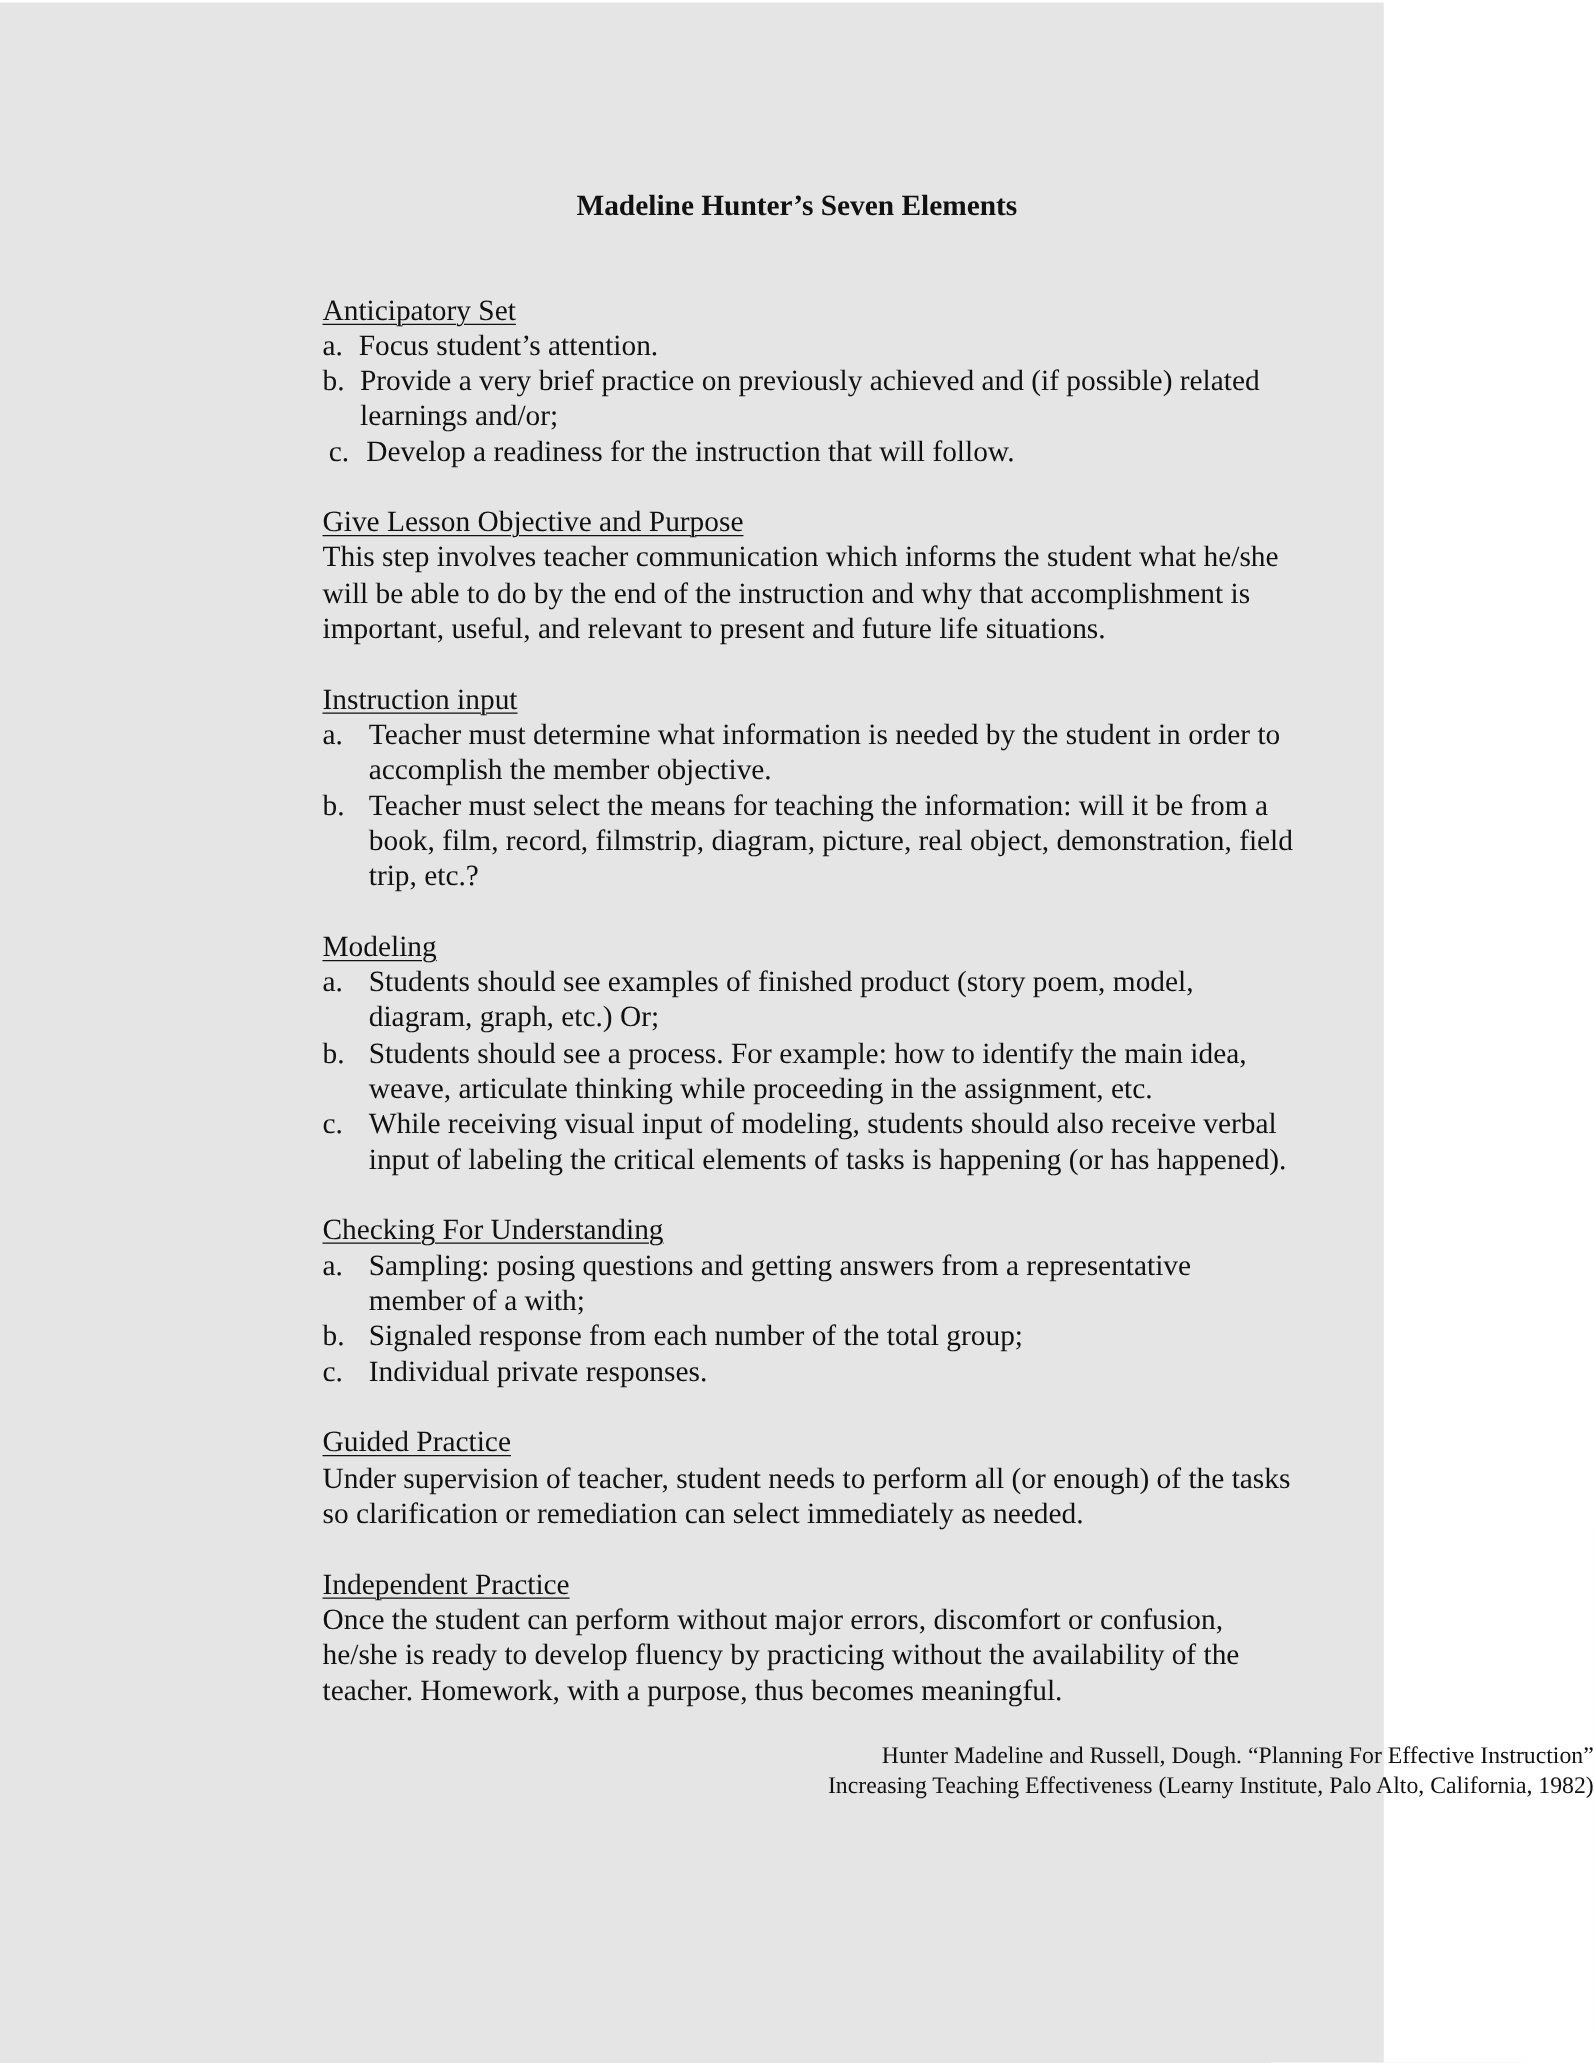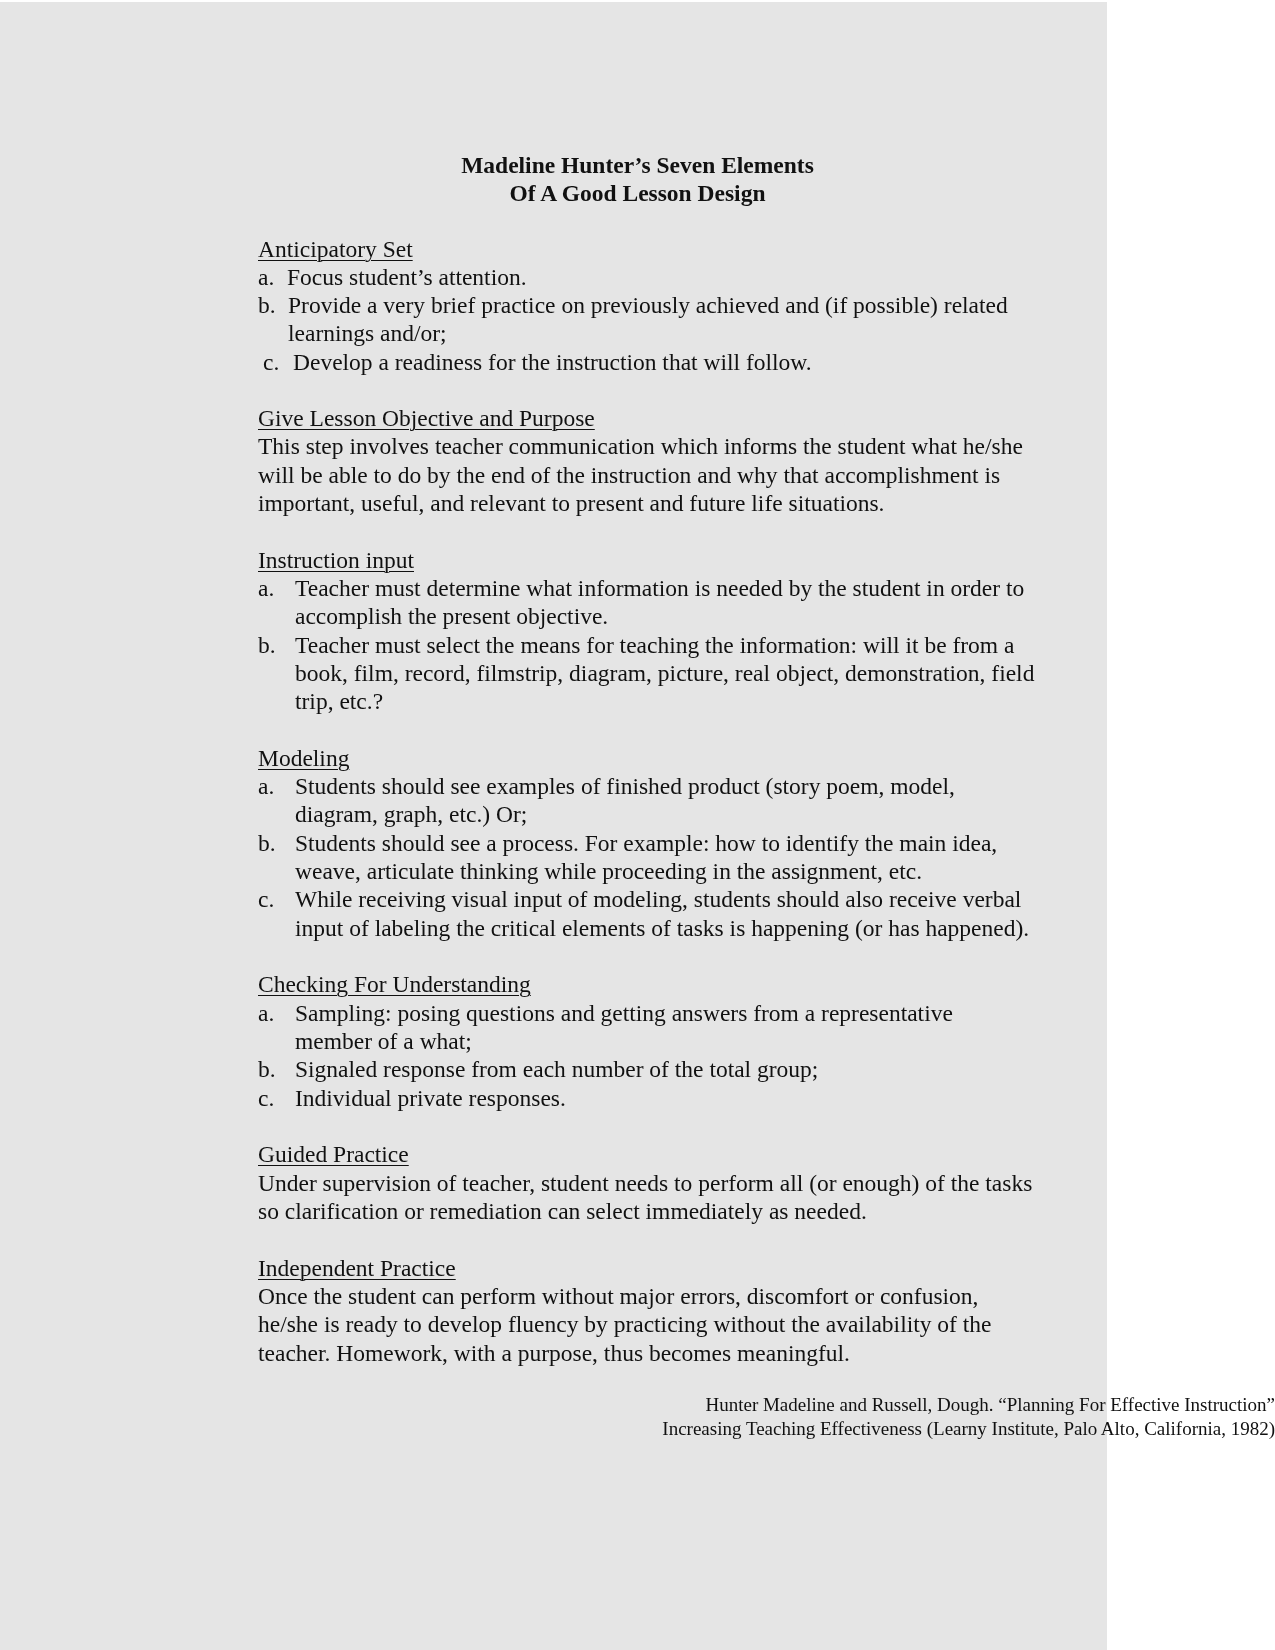--- a/index.html
+++ b/index.html
@@ -10,21 +10,20 @@
   .title { position: absolute; left: 0; width: 1275px; text-align: center; font-weight: bold; font-size: 23.5px; line-height: 28px; white-space: nowrap; }
   .heading { text-decoration: underline; text-underline-offset: 3px; text-decoration-thickness: 1px; text-align: center; }
   .cite { position: absolute; left: 0; width: 1275px; text-align: right; font-size: 19px; line-height: 24px; white-space: nowrap; }
 </style>
 </head>
 <body>
 
 <div class="page">
 
   <div class="title" style="top:149px">Madeline Hunter’s Seven Elements</div>
-  <div class="title" style="top:177px">Of A Good Lesson Design</div>
 
   <div>
     <div class="ln heading" style="left:258px;top:233px">Anticipatory Set</div>
     <div class="ln" style="left:258px;top:261px">a.</div>
     <div class="ln" style="left:287px;top:261px">Focus student’s attention.</div>
     <div class="ln" style="left:258px;top:289px">b.</div>
     <div class="ln" style="left:288px;top:289px">Provide a very brief practice on previously achieved and (if possible) related</div>
     <div class="ln" style="left:288px;top:317px">learnings and/or;</div>
     <div class="ln" style="left:263px;top:346px">c.</div>
     <div class="ln" style="left:293px;top:346px">Develop a readiness for the instruction that will follow.</div>
@@ -34,21 +33,21 @@
     <div class="ln heading" style="left:258px;top:402px">Give Lesson Objective and Purpose</div>
     <div class="ln" style="left:258px;top:430px">This step involves teacher communication which informs the student what he/she</div>
     <div class="ln" style="left:258px;top:459px">will be able to do by the end of the instruction and why that accomplishment is</div>
     <div class="ln" style="left:258px;top:487px">important, useful, and relevant to present and future life situations.</div>
   </div>
 
   <div>
     <div class="ln heading" style="left:258px;top:544px">Instruction input</div>
     <div class="ln" style="left:258px;top:572px">a.</div>
     <div class="ln" style="left:295px;top:572px">Teacher must determine what information is needed by the student in order to</div>
-    <div class="ln" style="left:295px;top:600px">accomplish the present objective.</div>
+    <div class="ln" style="left:295px;top:600px">accomplish the member objective.</div>
     <div class="ln" style="left:258px;top:629px">b.</div>
     <div class="ln" style="left:295px;top:629px">Teacher must select the means for teaching the information: will it be from a</div>
     <div class="ln" style="left:295px;top:657px">book, film, record, filmstrip, diagram, picture, real object, demonstration, field</div>
     <div class="ln" style="left:295px;top:685px">trip, etc.?</div>
   </div>
 
   <div>
     <div class="ln heading" style="left:258px;top:742px">Modeling</div>
     <div class="ln" style="left:258px;top:770px">a.</div>
     <div class="ln" style="left:295px;top:770px">Students should see examples of finished product (story poem, model,</div>
@@ -58,21 +57,21 @@
     <div class="ln" style="left:295px;top:855px">weave, articulate thinking while proceeding in the assignment, etc.</div>
     <div class="ln" style="left:258px;top:883px">c.</div>
     <div class="ln" style="left:295px;top:883px">While receiving visual input of modeling, students should also receive verbal</div>
     <div class="ln" style="left:295px;top:912px">input of labeling the critical elements of tasks is happening (or has happened).</div>
   </div>
 
   <div>
     <div class="ln heading" style="left:258px;top:968px">Checking For Understanding</div>
     <div class="ln" style="left:258px;top:997px">a.</div>
     <div class="ln" style="left:295px;top:997px">Sampling: posing questions and getting answers from a representative</div>
-    <div class="ln" style="left:295px;top:1025px">member of a what;</div>
+    <div class="ln" style="left:295px;top:1025px">member of a with;</div>
     <div class="ln" style="left:258px;top:1053px">b.</div>
     <div class="ln" style="left:295px;top:1053px">Signaled response from each number of the total group;</div>
     <div class="ln" style="left:258px;top:1082px">c.</div>
     <div class="ln" style="left:295px;top:1082px">Individual private responses.</div>
   </div>
 
   <div>
     <div class="ln heading" style="left:258px;top:1138px">Guided Practice</div>
     <div class="ln" style="left:258px;top:1167px">Under supervision of teacher, student needs to perform all (or enough) of the tasks</div>
     <div class="ln" style="left:258px;top:1195px">so clarification or remediation can select immediately as needed.</div>

